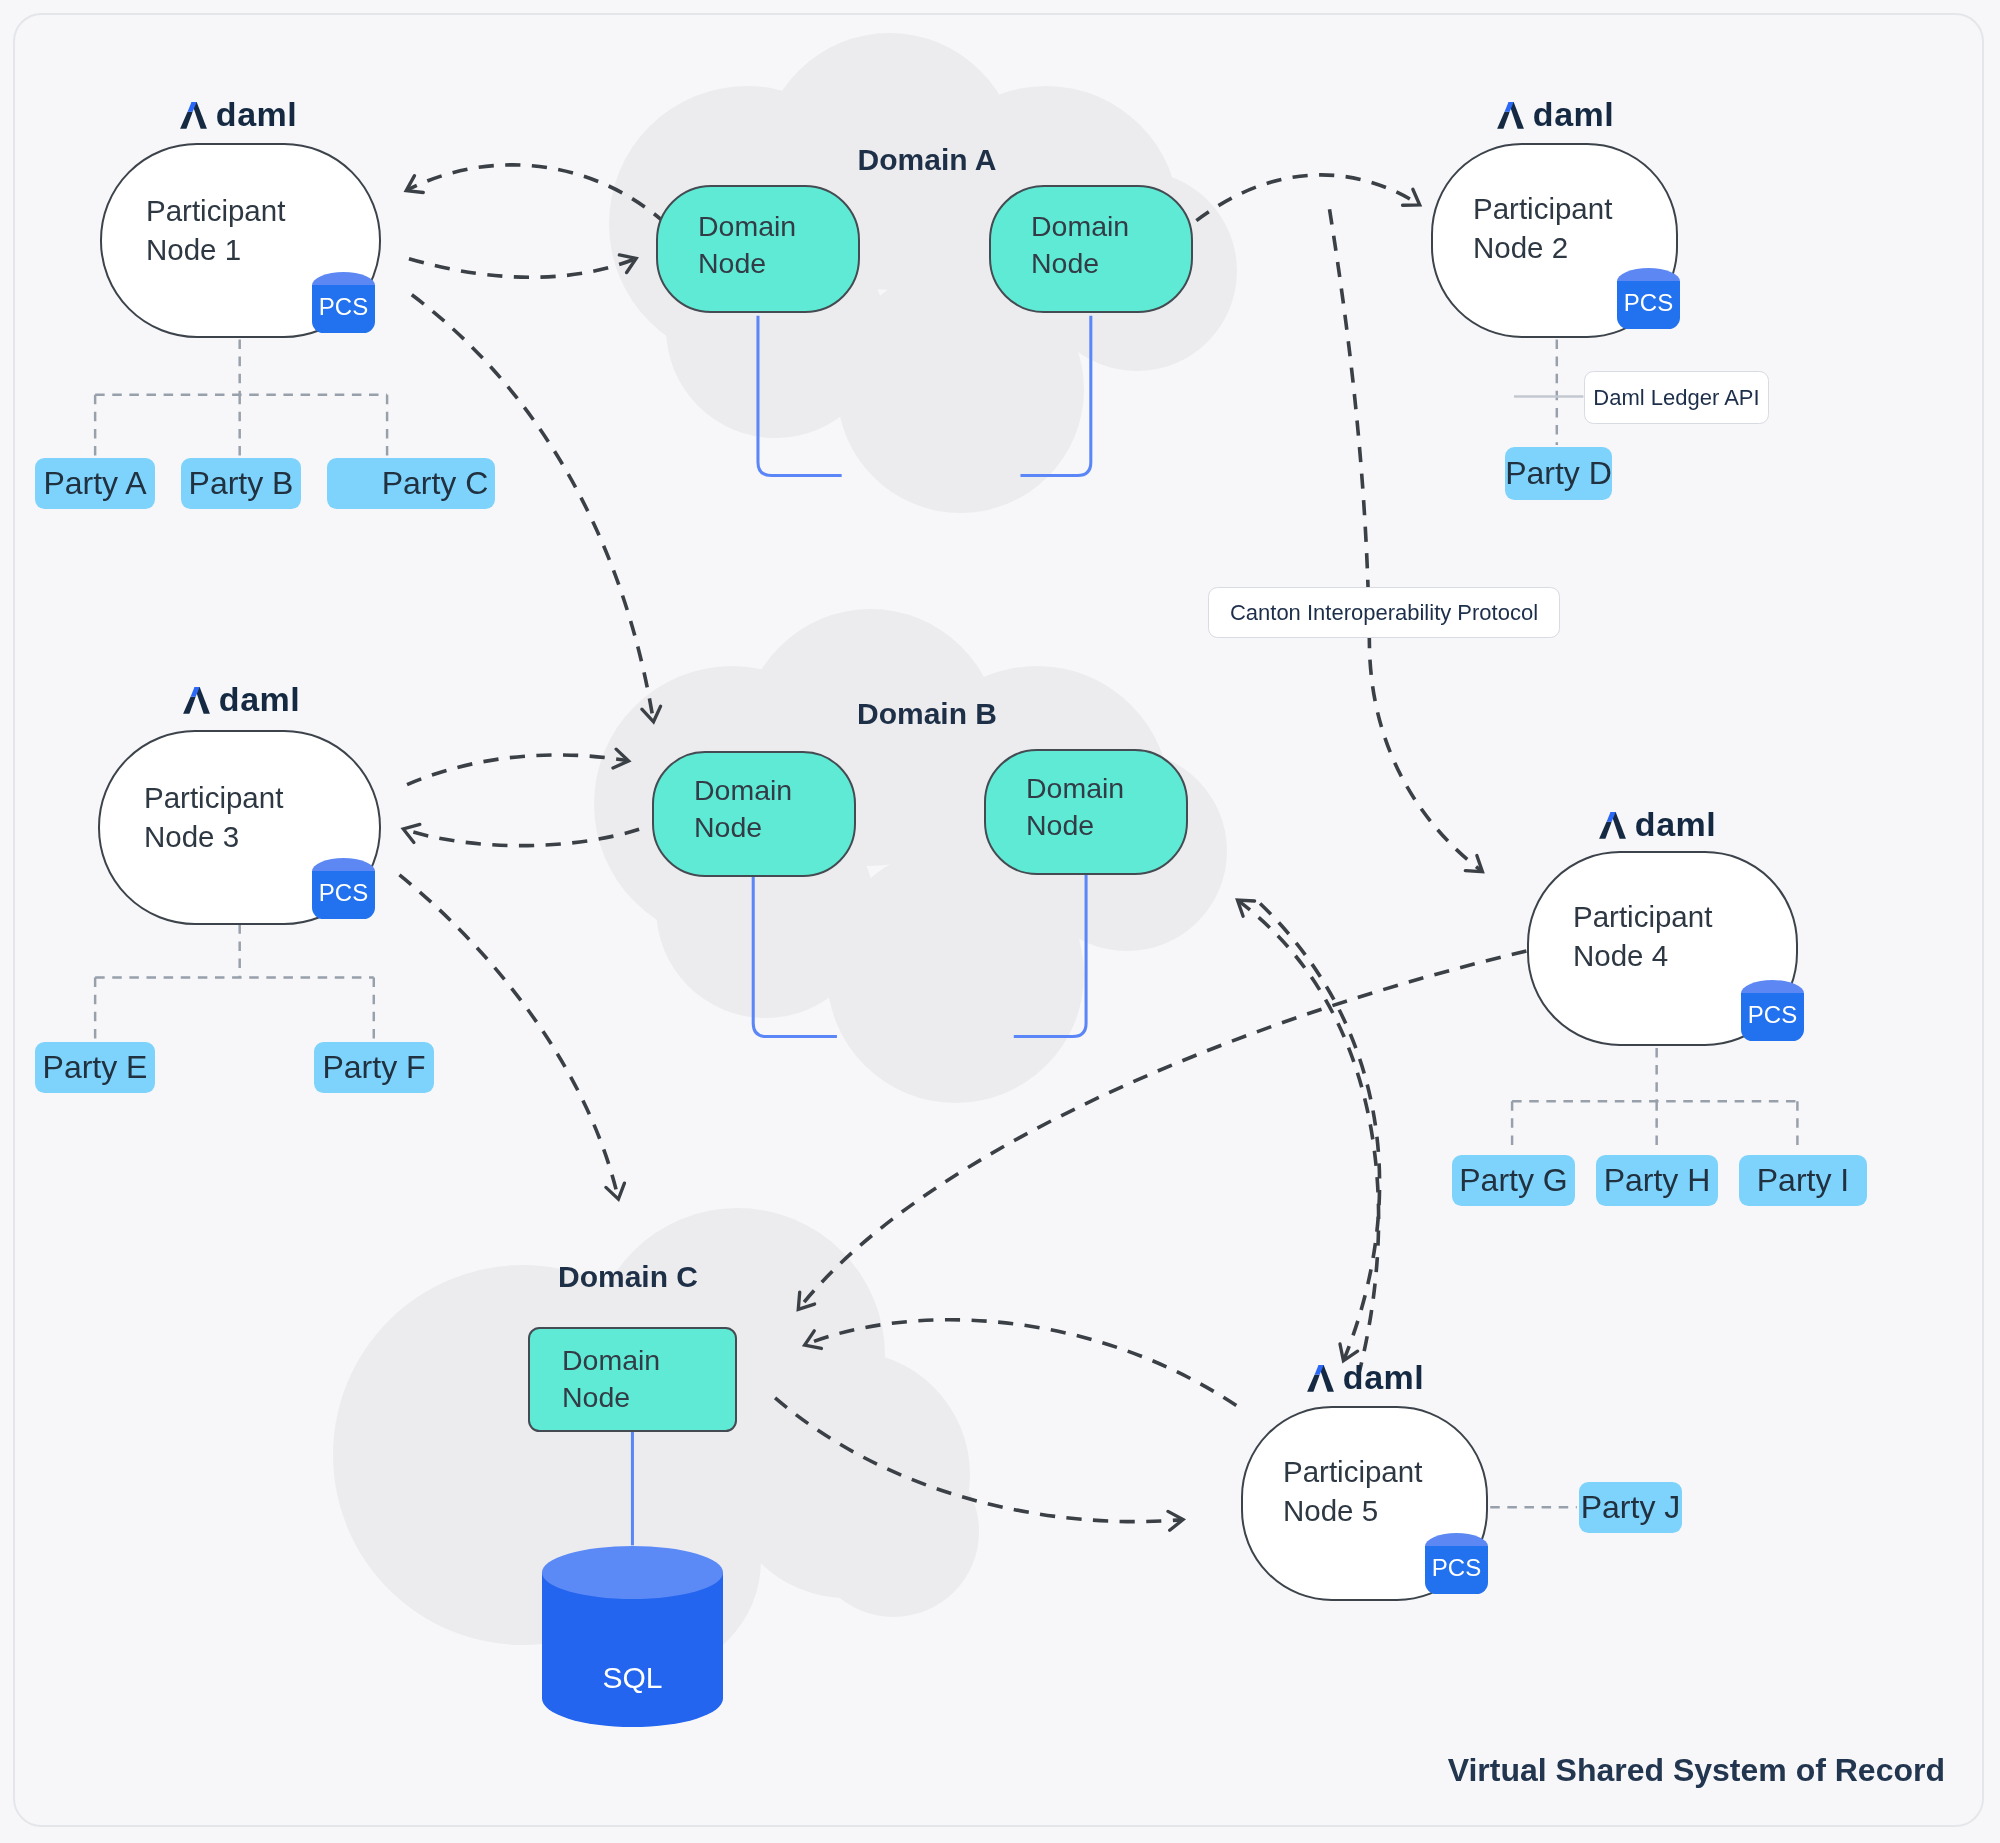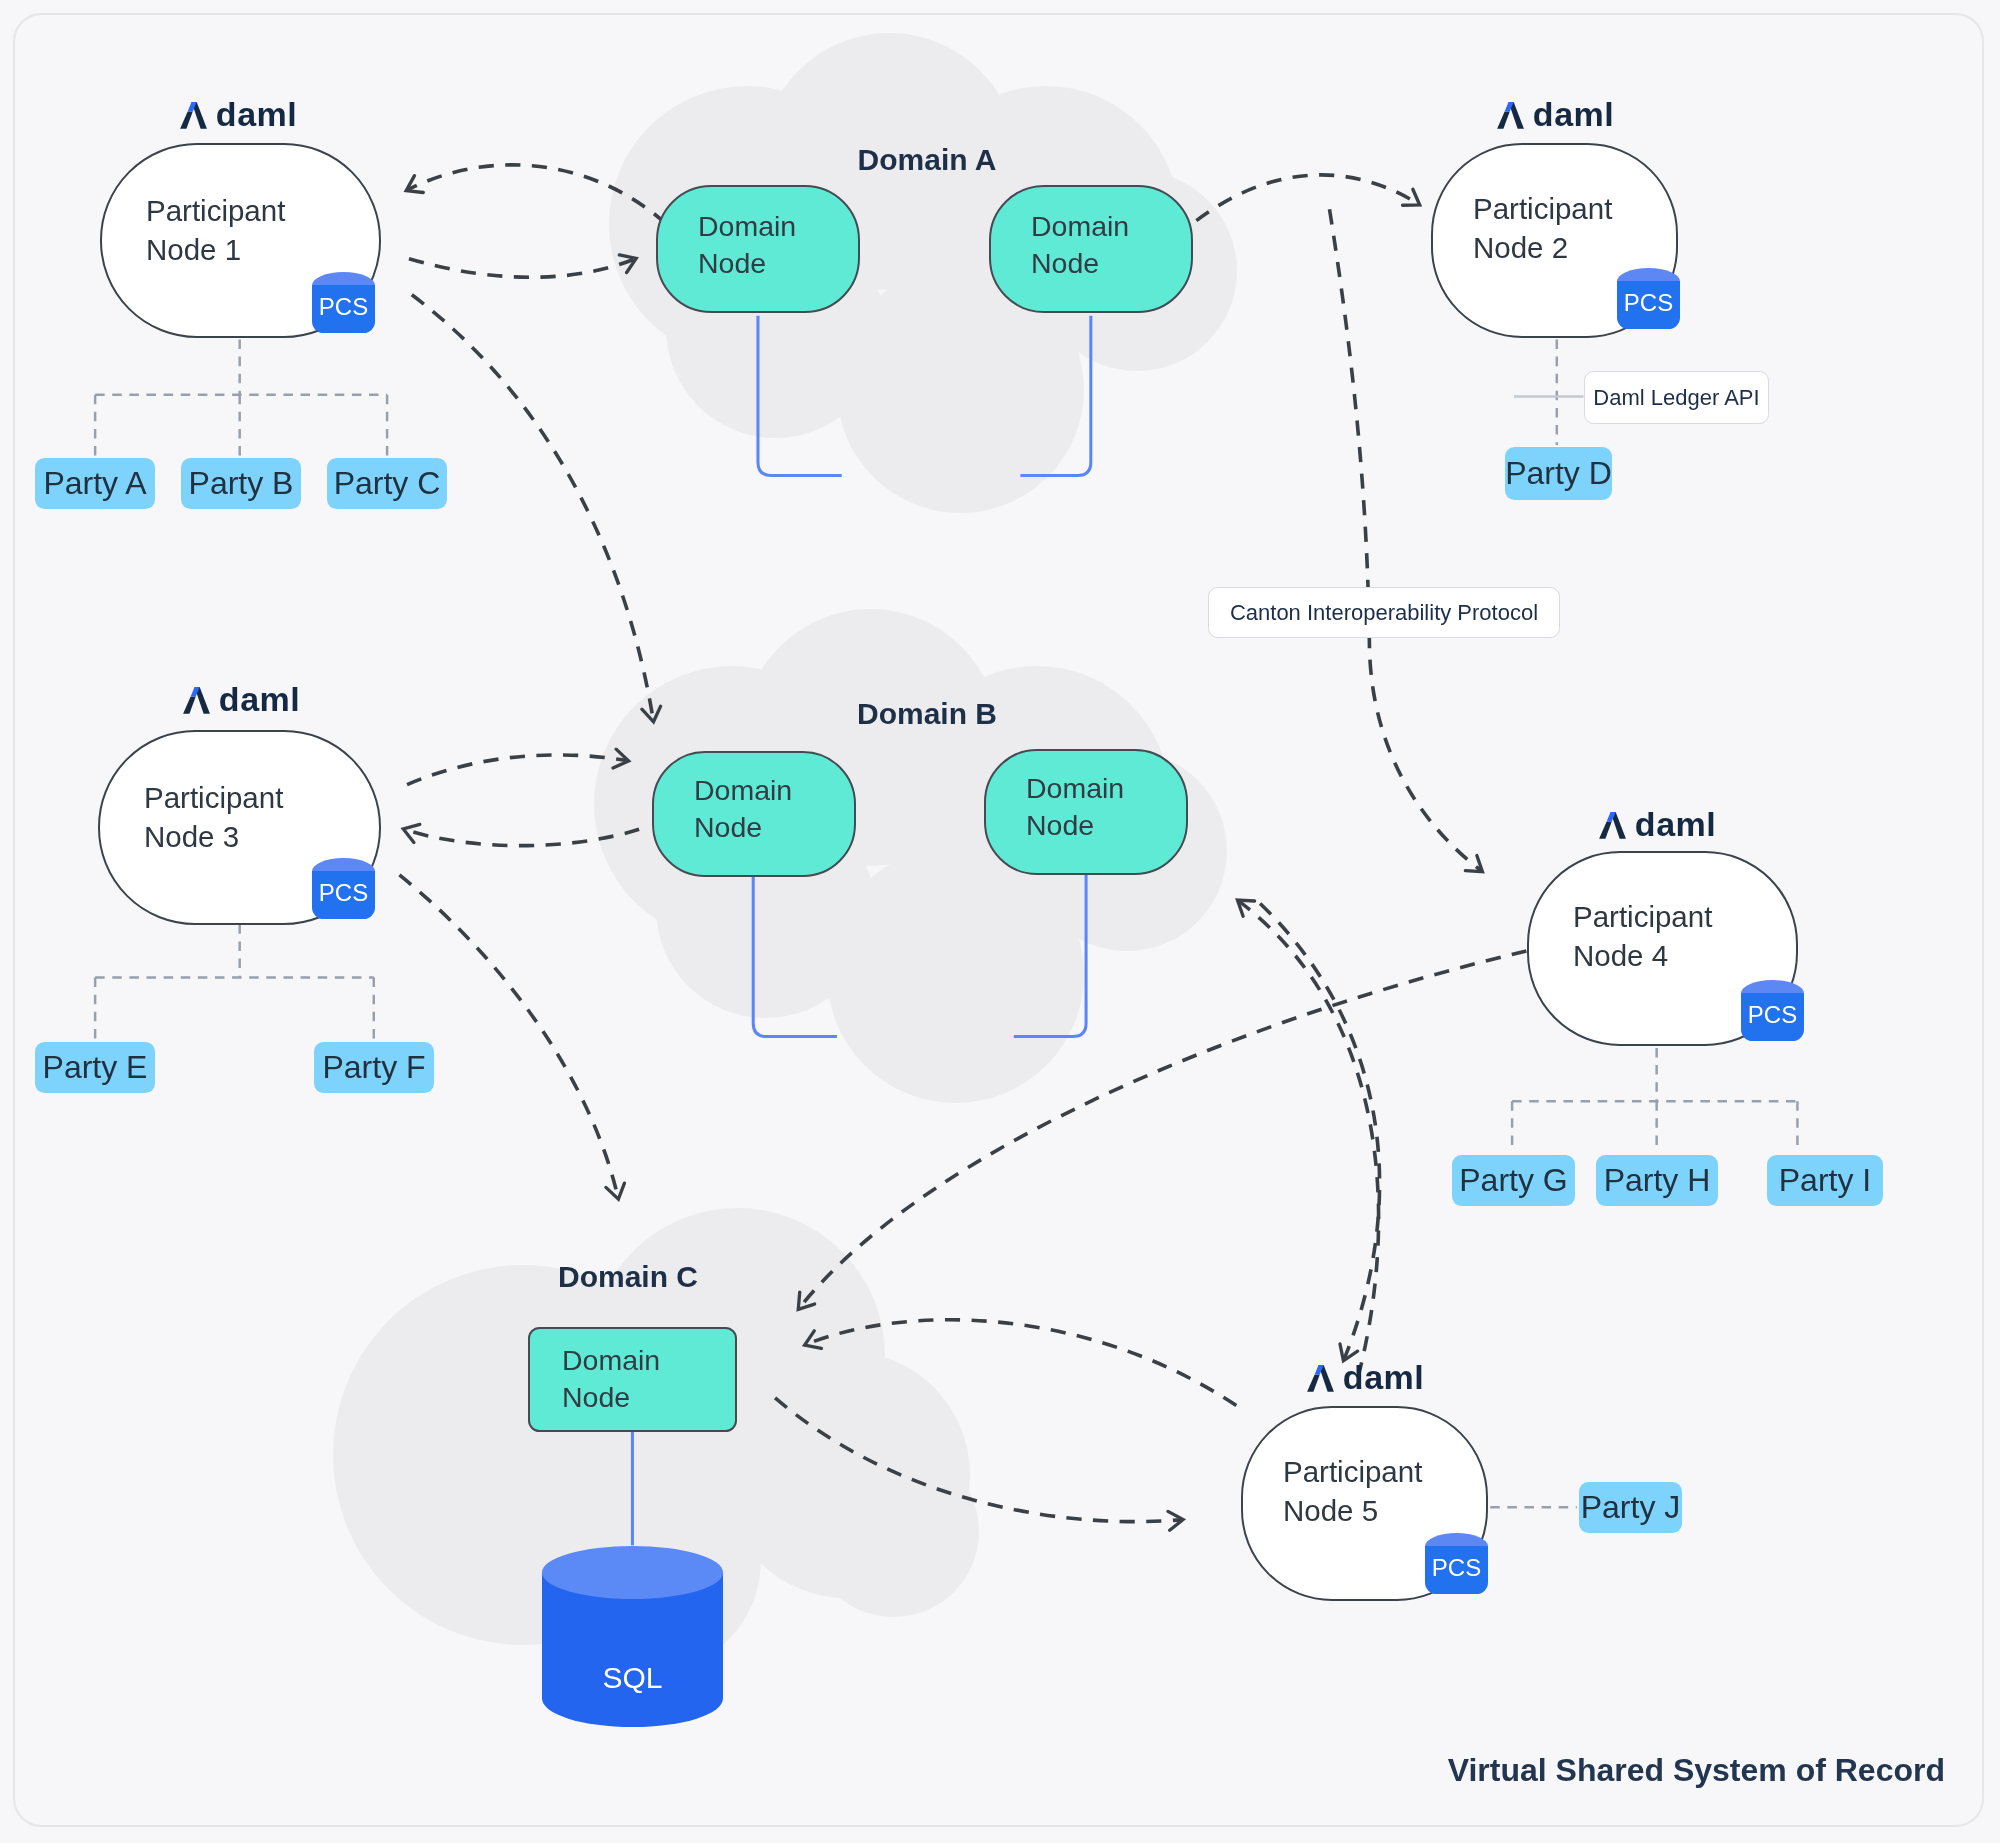--- a/index.html
+++ b/index.html
@@ -123,21 +123,21 @@
       <div class="cap"></div>
         <div class="tube"></div>
       <div class="plbl">PCS</div>
     </div>
     <div class="party" style="left:35px;top:458px;width:120px;height:51px;">
       <span>Party A</span>
     </div>
     <div class="party" style="left:181px;top:458px;width:120px;height:51px;">
       <span>Party B</span>
     </div>
-    <div class="party" style="left:327px;top:458px;width:120px;height:51px;">
+    <div class="party" style="left:327px;top:458px;width:120px;height:51px;padding-left:48px;">
       <span>Party C</span>
     </div>
 
     <div class="domain-label" style="left:813px;top:143px;width:228px;">Domain A</div>
     <div class="dnode" style="left:656px;top:185px;width:204px;height:128px;border-radius:55px;padding:21px 0 0 40px;">
       <span class="dtxt">Domain Node</span>
     </div>
     <div class="dnode" style="left:989px;top:185px;width:204px;height:128px;border-radius:55px;padding:21px 0 0 40px;">
       <span class="dtxt">Domain Node</span>
     </div>
@@ -215,21 +215,21 @@
       <div class="cap"></div>
         <div class="tube"></div>
       <div class="plbl">PCS</div>
     </div>
     <div class="party" style="left:1452px;top:1155px;width:123px;height:51px;">
       <span>Party G</span>
     </div>
     <div class="party" style="left:1596px;top:1155px;width:122px;height:51px;">
       <span>Party H</span>
     </div>
-    <div class="party" style="left:1739px;top:1155px;width:116px;height:51px;margin-left:28px;">
+    <div class="party" style="left:1739px;top:1155px;width:128px;height:51px;">
       <span>Party I</span>
     </div>
 
     <div class="domain-label" style="left:514px;top:1260px;width:228px;">Domain C</div>
     <div class="dnode" style="left:528px;top:1327px;width:209px;height:105px;border-radius:11.4px;padding:13.3px 0 0 32px;">
       <span class="dtxt">Domain Node</span>
     </div>
     <div class="cyl" style="left:542px;top:1546px;width:181px;height:181px;">
       <div class="tube" style="top:27px;border-radius:0 0 90px 90px / 0 0 28.5px 28.5px;"></div>
       <div class="cap" style="height:53px;"></div>

